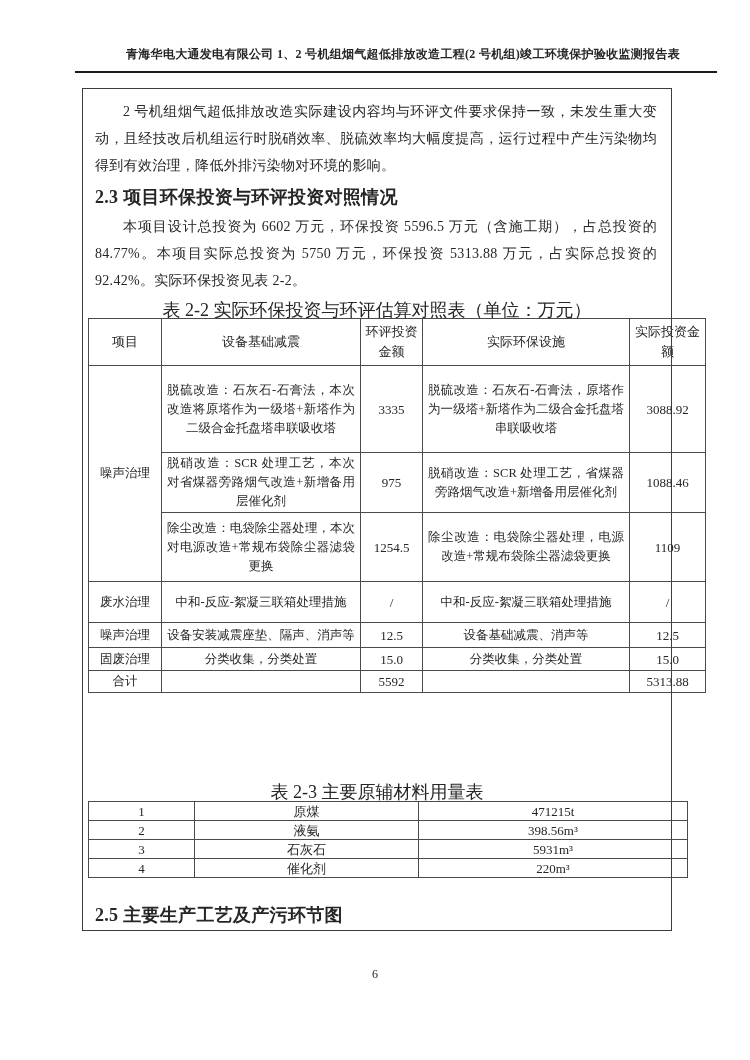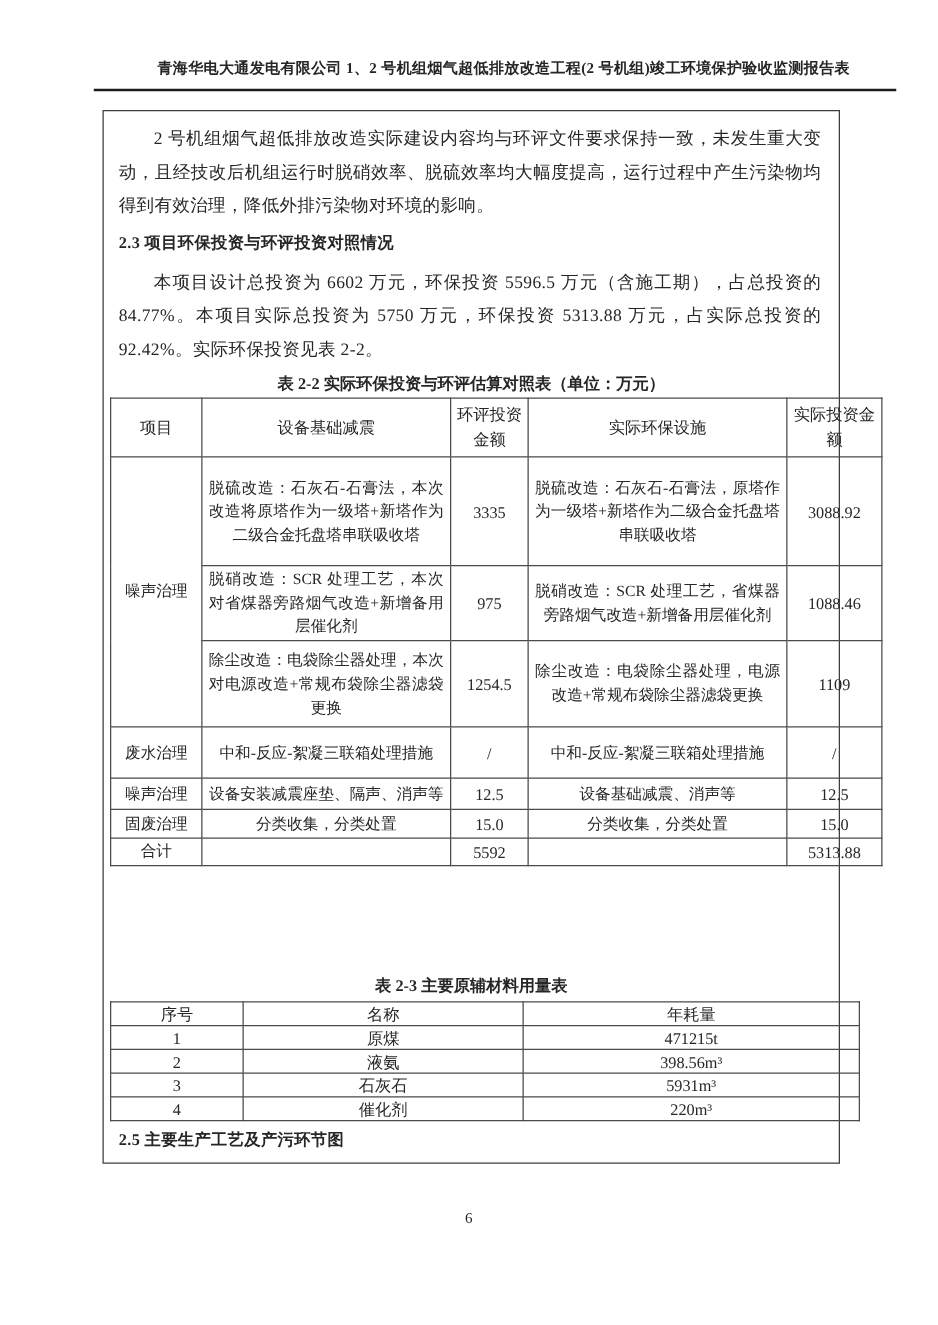--- a/index.html
+++ b/index.html
@@ -23,25 +23,25 @@
     position:absolute; left:82px; top:88px; width:590px; height:843px;
     border:1.5px solid #3d3d3d; box-sizing:border-box;
   }
   .para {
     position:absolute; left:12px; width:562px;
     font-size:14px; line-height:27px; letter-spacing:.3px;
     text-align:justify; text-indent:2em;
   }
   .sec-heading {
     position:absolute; left:12px; width:562px;
-    font-size:13px; font-weight:bold; letter-spacing:.3px;
+    font-size:18px; font-weight:bold; letter-spacing:.3px;
   }
   .tbl-caption {
     position:absolute; left:0; width:588px; text-align:center;
-    font-size:13px; font-weight:bold;
+    font-size:18px; font-weight:normal;
   }
   #para1 { top:9px; }
   #h23   { top:96px; }
   #para2 { top:124px; }
   #cap22 { top:209px; }
   #para3 { top:609px; }
   #h24   { top:666px; }
   #cap23 { top:691px; }
   #h25   { top:814px; }
 
@@ -152,25 +152,20 @@
     </tr>
   </tbody>
     </table>
 
 
 
   <div class="tbl-caption" id="cap23">表 2-3  主要原辅材料用量表</div>
 
   <table class="t23">
     <tbody>
-        <tr>
-      <th class="d0">序号</th>
-      <th class="d1">名称</th>
-      <th class="d2">年耗量</th>
-    </tr>
     <tr>
       <td class="d0">1</td>
       <td class="d1">原煤</td>
       <td class="d2">471215t</td>
     </tr>
     <tr>
       <td class="d0">2</td>
       <td class="d1">液氨</td>
       <td class="d2">398.56m³</td>
     </tr>

